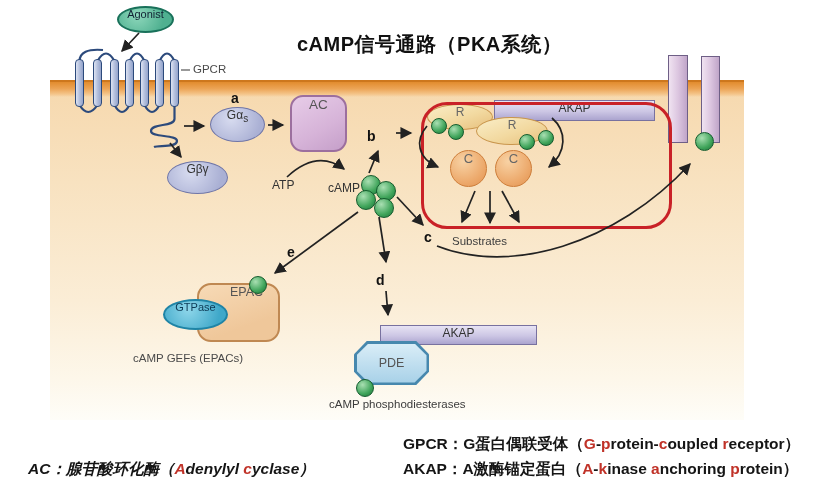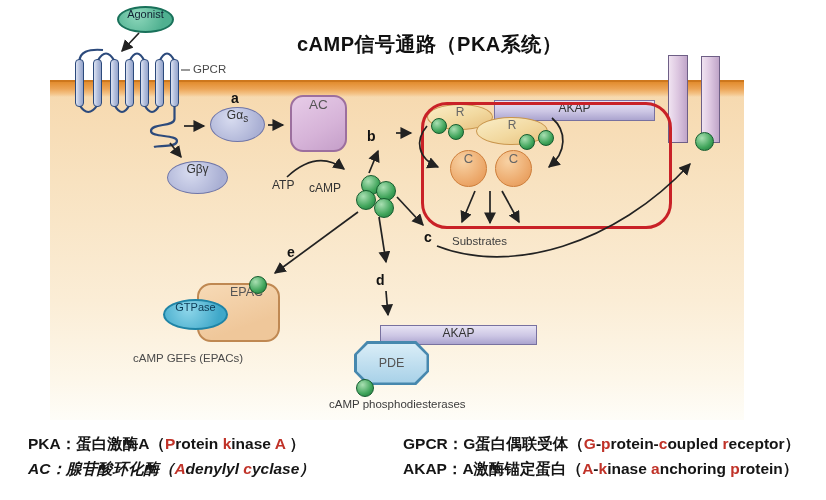--- a/index.html
+++ b/index.html
@@ -176,21 +176,21 @@
     <span><span>Gα</span><sub>s</sub></span>
   </div>
   <div class="shape gprot gbeta">
     <span>Gβγ</span>
   </div>
   <div class="shape ac-box">
     <span>AC</span>
   </div>
 
   <div class="small-lbl" style="left:272px;top:178px">ATP</div>
-  <div class="small-lbl" style="left:309px;top:181px">cAMP</div>
+  <div class="small-lbl" style="left:328px;top:181px">cAMP</div>
 
   <div class="dot" style="left:361px;top:175px;width:20px;height:20px"></div>
   <div class="dot" style="left:376px;top:181px;width:20px;height:20px"></div>
   <div class="dot" style="left:356px;top:190px;width:20px;height:20px"></div>
   <div class="dot" style="left:374px;top:198px;width:20px;height:20px"></div>
 
   <div class="step-letter" style="left:231px;top:90px">a</div>
   <div class="step-letter" style="left:367px;top:128px">b</div>
   <div class="step-letter" style="left:424px;top:229px">c</div>
   <div class="step-letter" style="left:376px;top:272px">d</div>
@@ -233,18 +233,17 @@
 
   <div class="shape akap-bar akap-bottom">
     <span>AKAP</span>
   </div>
   <div class="pde-outer">
     <div class="pde-inner">PDE</div>
   </div>
   <div class="dot" style="left:356px;top:379px;width:18px;height:18px"></div>
   <div class="caption" style="left:329px;top:397px;font-size:11.5px">cAMP phosphodiesterases</div>
 
-  <div class="legend-item li-0"><span>PKA：</span><span>蛋白激酶A</span><span>（</span><span style="color: rgb(192, 50, 40);">P</span><span>rotein </span><span style="color: rgb(192, 50, 40);">k</span><span>inase </span><span style="color: rgb(192, 50, 40);">A</span><span> </span><span>）</span></div>
   <div class="legend-item li-1"><span>AC：</span><span>腺苷酸环化酶</span><span>（</span><span style="color: rgb(192, 50, 40);">A</span><span>denylyl </span><span style="color: rgb(192, 50, 40);">c</span><span>yclase</span><span>）</span></div>
   <div class="legend-item li-2"><span>GPCR：</span><span>G蛋白偶联受体</span><span>（</span><span style="color: rgb(192, 50, 40);">G</span><span>-</span><span style="color: rgb(192, 50, 40);">p</span><span>rotein-</span><span style="color: rgb(192, 50, 40);">c</span><span>oupled </span><span style="color: rgb(192, 50, 40);">r</span><span>eceptor</span><span>）</span></div>
   <div class="legend-item li-3"><span>AKAP：</span><span>A激酶锚定蛋白</span><span>（</span><span style="color: rgb(192, 50, 40);">A</span><span>-</span><span style="color: rgb(192, 50, 40);">k</span><span>inase </span><span style="color: rgb(192, 50, 40);">a</span><span>nchoring </span><span style="color: rgb(192, 50, 40);">p</span><span>rotein</span><span>）</span></div>
 
 </div>
 
 </body></html>

